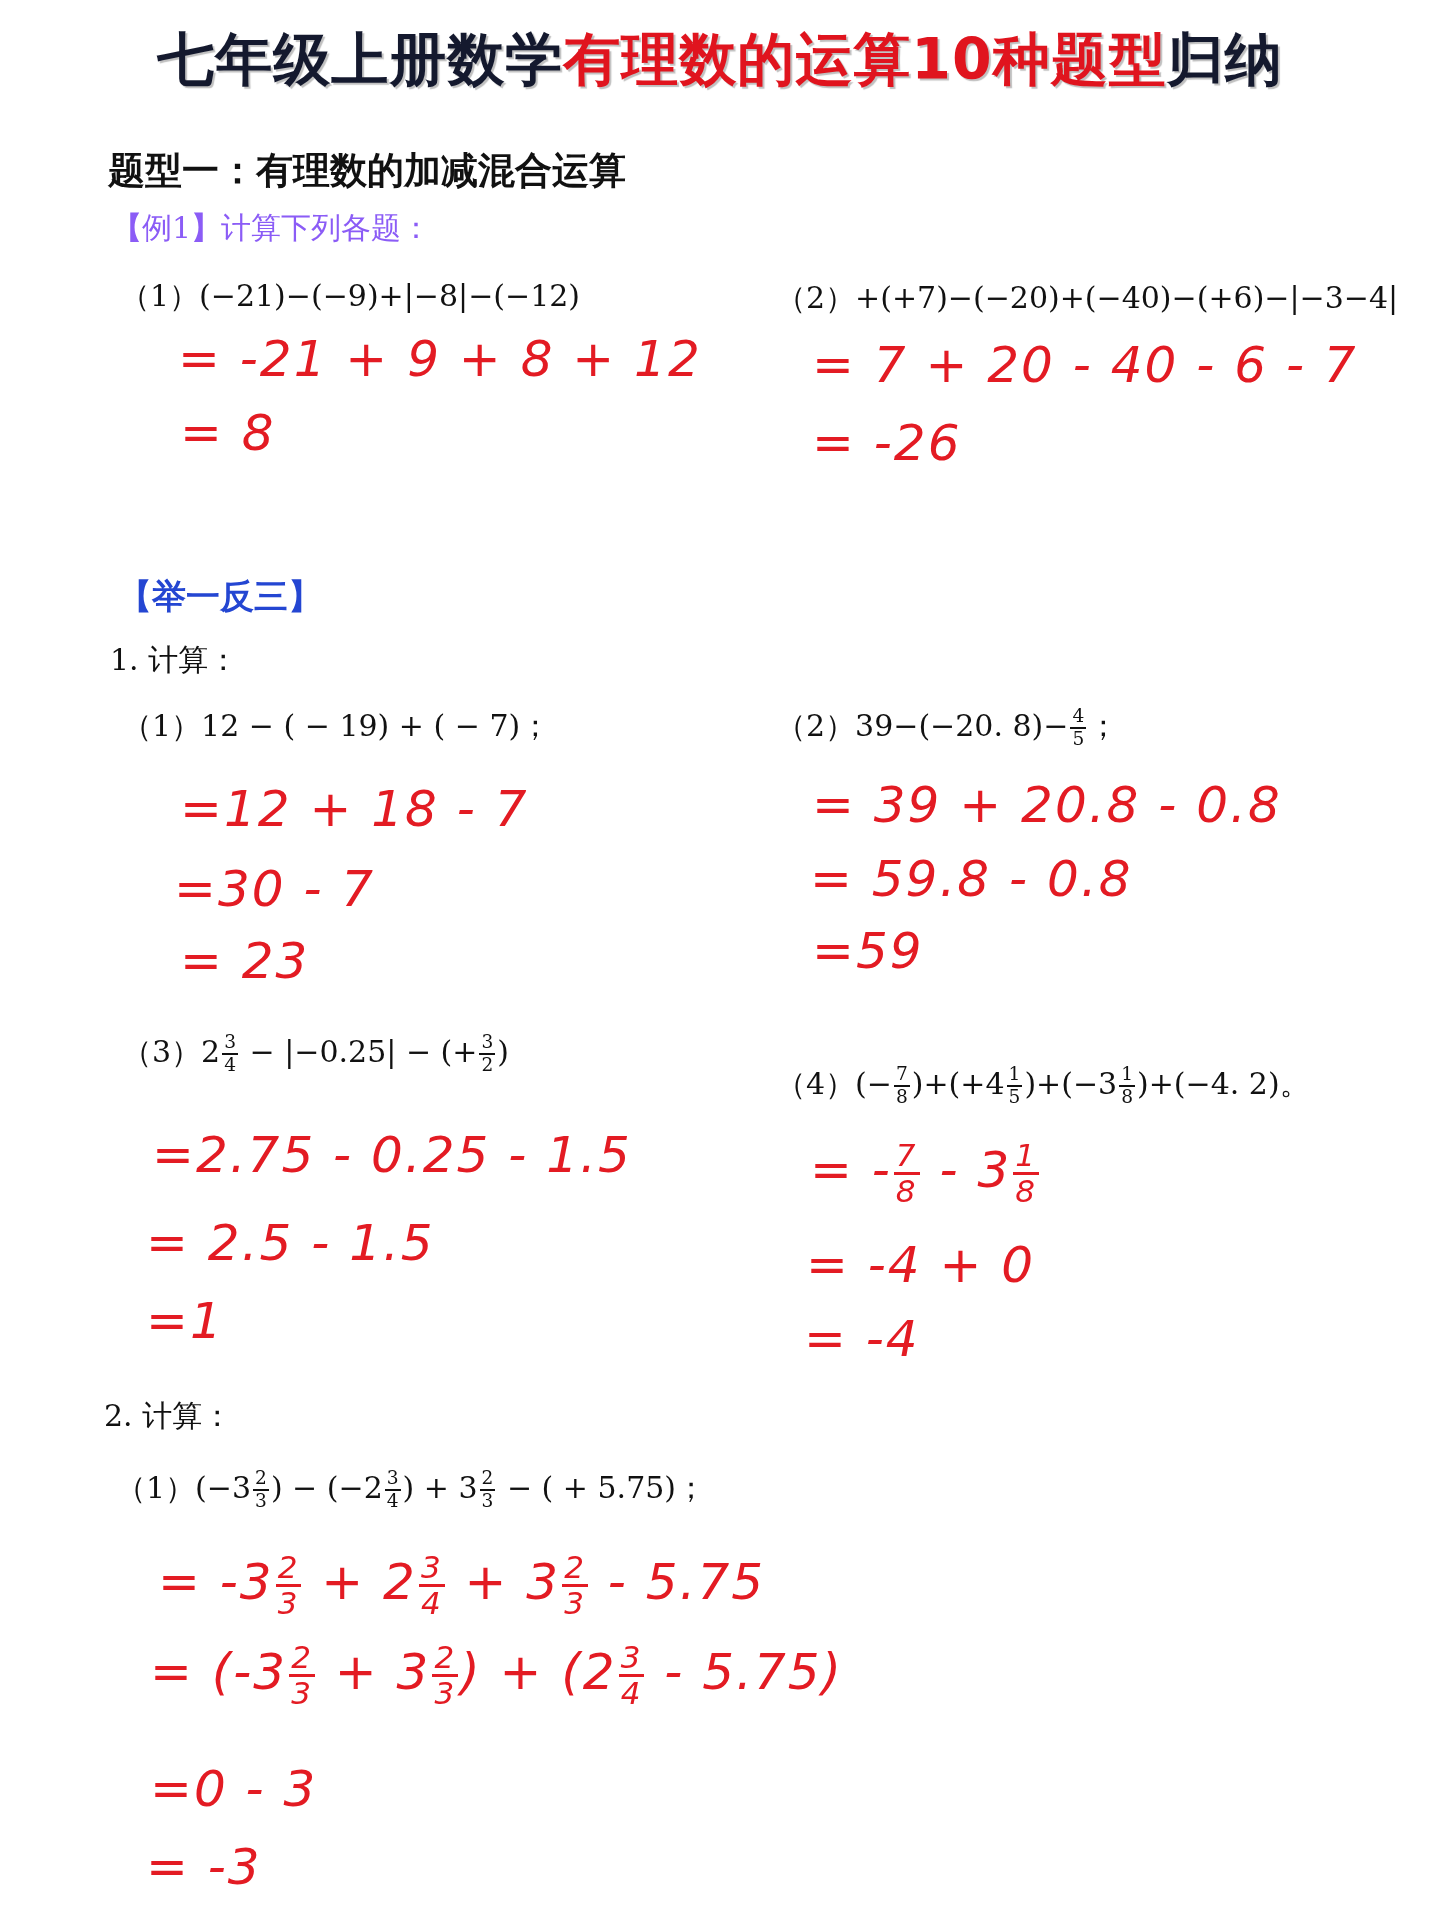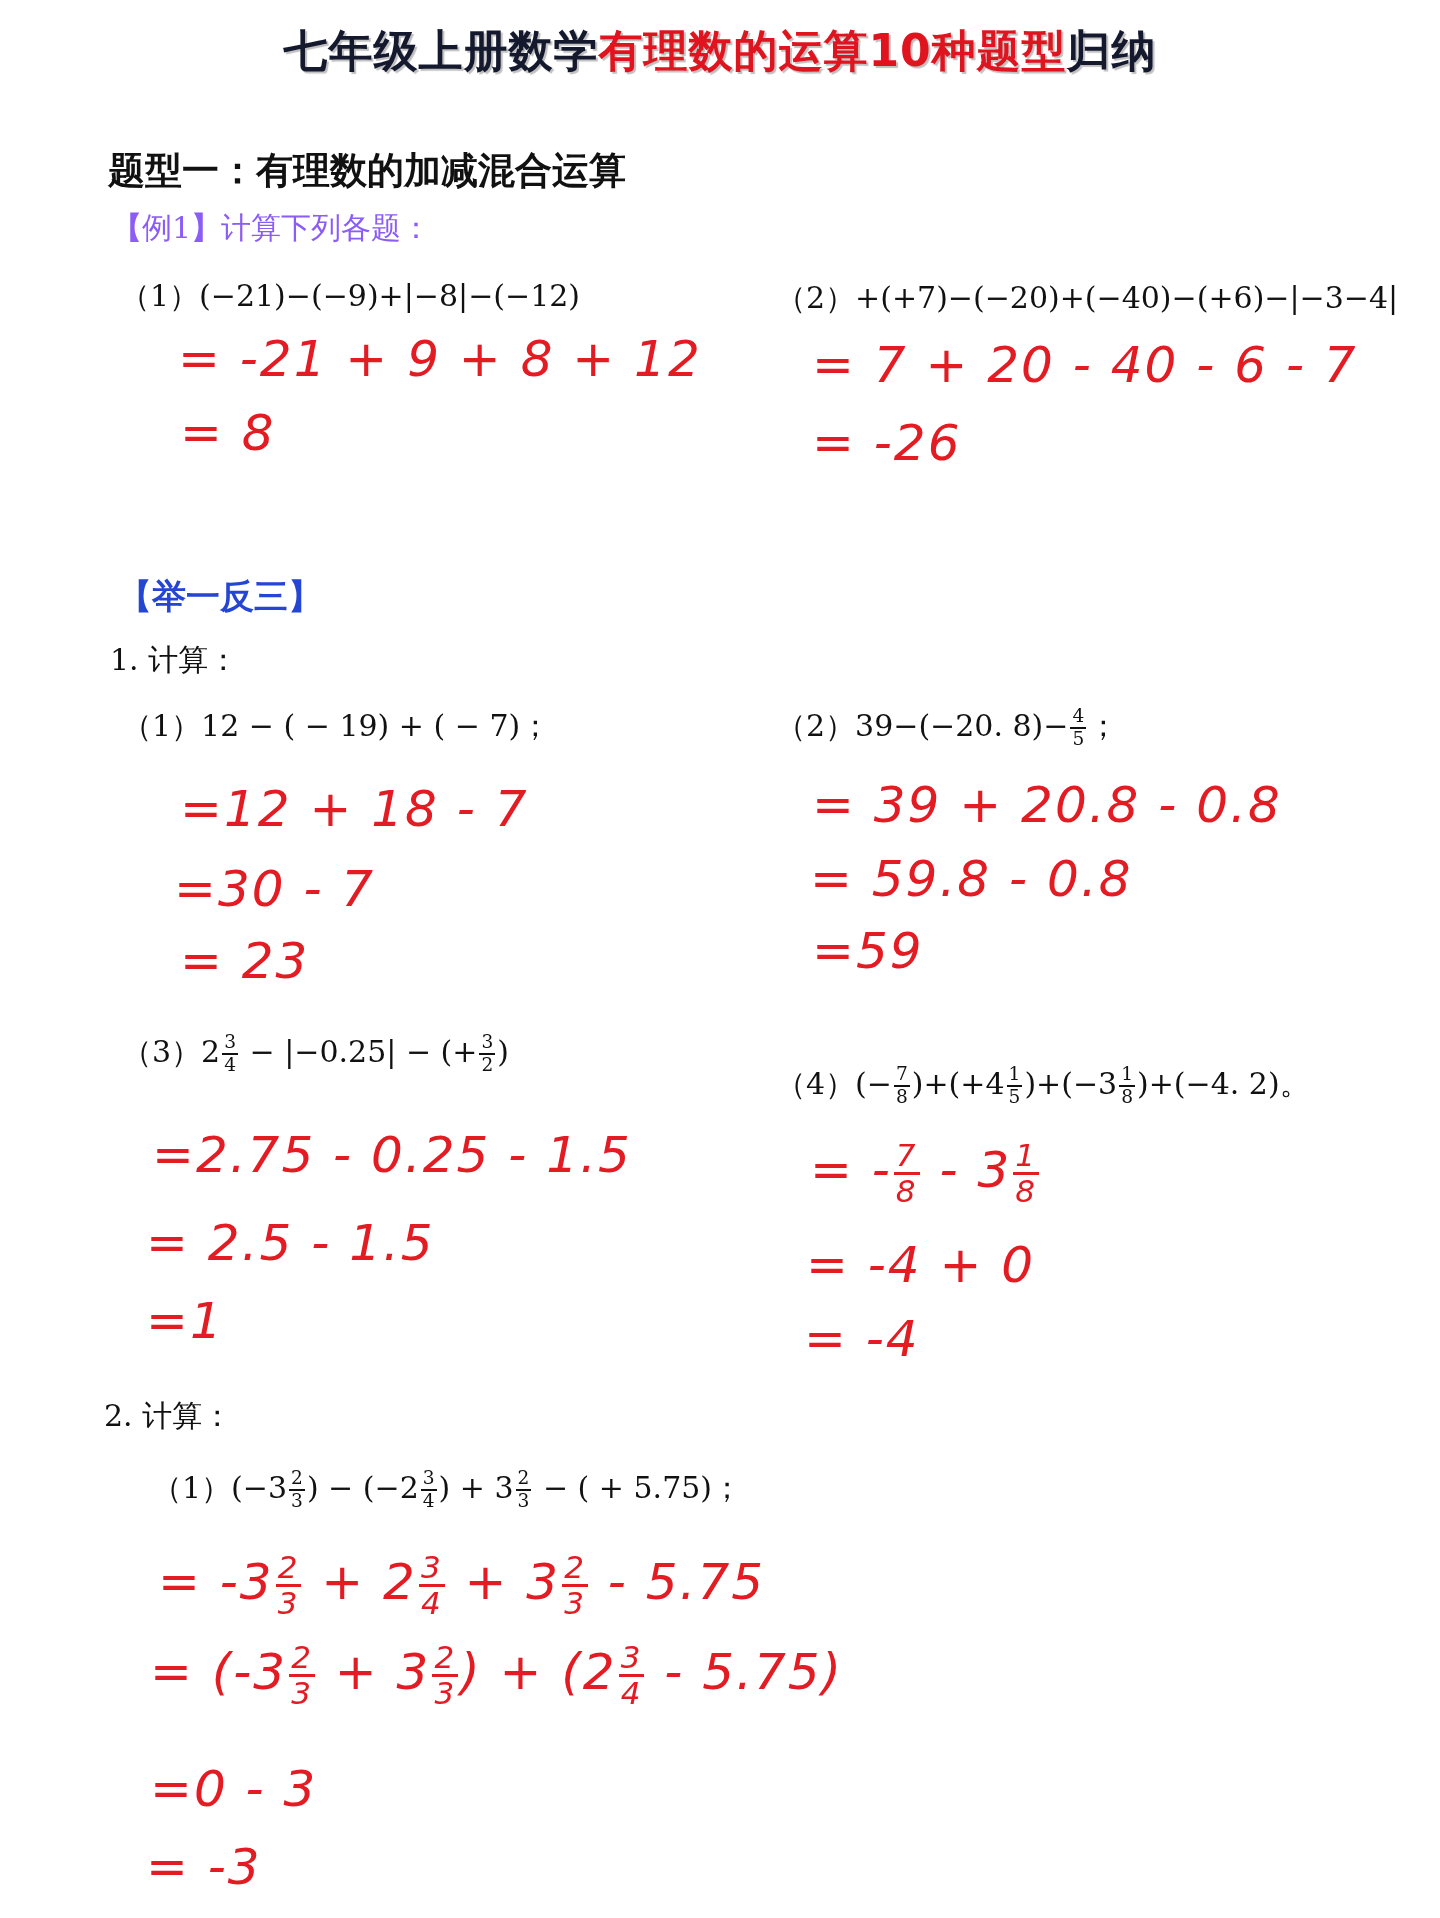--- a/index.html
+++ b/index.html
@@ -4,21 +4,21 @@
 <style>
   * { box-sizing: border-box; margin: 0; padding: 0; }
   html, body { width: 1440px; height: 1918px; background: #ffffff; overflow: hidden; }
   body { position: relative; font-family: "DejaVu Serif", "Liberation Serif", serif; color: #1a1a1a; }
 
   .abs { position: absolute; white-space: nowrap; }
 
   .title {
     top: 22px; left: 0; width: 1440px; text-align: center;
     font-family: "DejaVu Sans", "Liberation Sans", sans-serif;
-    font-size: 44px; font-weight: bold; letter-spacing: 1px;
+    font-size: 57px; font-weight: bold; letter-spacing: 1px;
     text-shadow: 2px 2px 1px rgba(0,0,0,0.25);
   }
   .title .dark { color: #14192e; }
   .title .red { color: #e0141e; }
 
   .section-heading { font-family: "DejaVu Sans", sans-serif; font-size: 37px; font-weight: bold; color: #111; }
   .example-label { font-family: "DejaVu Serif", serif; font-size: 30px; color: #8b5cf6; }
   .example-label .br { font-weight: bold; }
   .problem { font-family: "DejaVu Serif", "Liberation Serif", serif; font-size: 30px; color: #111; }
   .blue-heading { font-family: "DejaVu Sans", sans-serif; font-size: 34px; font-weight: bold; color: #2446d2; }
@@ -90,21 +90,21 @@
   <span>（4）</span><span>(−</span><span class="frac"><span class="num">7</span><span class="den">8</span></span><span>)+(+4</span><span class="frac"><span class="num">1</span><span class="den">5</span></span><span>)+(−3</span><span class="frac"><span class="num">1</span><span class="den">8</span></span><span>)+(−4. 2)。</span>
 </div>
 <div class="abs hand" style="top:1140px; left:810px;">
   <span>= -</span><span class="frac"><span class="num">7</span><span class="den">8</span></span><span> - 3</span><span class="frac"><span class="num">1</span><span class="den">8</span></span>
 </div>
 <div class="abs hand" style="top:1236px; left:806px;">= -4 + 0</div>
 <div class="abs hand" style="top:1310px; left:804px;">= -4</div>
 
 <div class="abs sub-heading" style="top:1396px; left:104px;">2. 计算：</div>
 
-<div class="abs problem" style="top:1468px; left:116px;margin-left:36px;">
+<div class="abs problem" style="top:1468px; left:116px;">
   <span>（1）</span><span>(−3</span><span class="frac"><span class="num">2</span><span class="den">3</span></span><span>) − (−2</span><span class="frac"><span class="num">3</span><span class="den">4</span></span><span>) + 3</span><span class="frac"><span class="num">2</span><span class="den">3</span></span><span> − ( + 5.75)；</span>
 </div>
 
 <div class="abs hand" style="top:1552px; left:158px;">
   <span>= -3</span><span class="frac"><span class="num">2</span><span class="den">3</span></span><span> + 2</span><span class="frac"><span class="num">3</span><span class="den">4</span></span><span> + 3</span><span class="frac"><span class="num">2</span><span class="den">3</span></span><span> - 5.75</span>
 </div>
 
 <div class="abs hand" style="top:1642px; left:150px;">
   <span>= (-3</span><span class="frac"><span class="num">2</span><span class="den">3</span></span><span> + 3</span><span class="frac"><span class="num">2</span><span class="den">3</span></span><span>) + (2</span><span class="frac"><span class="num">3</span><span class="den">4</span></span><span> - 5.75)</span>
 </div>

